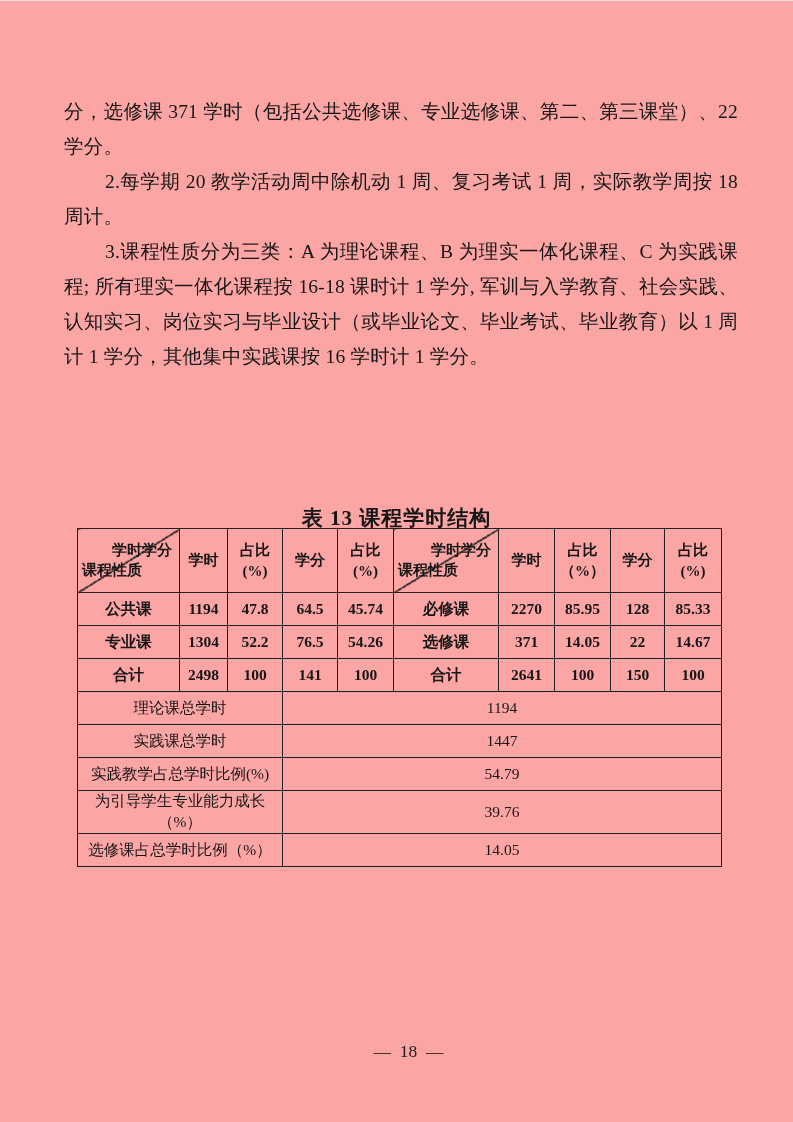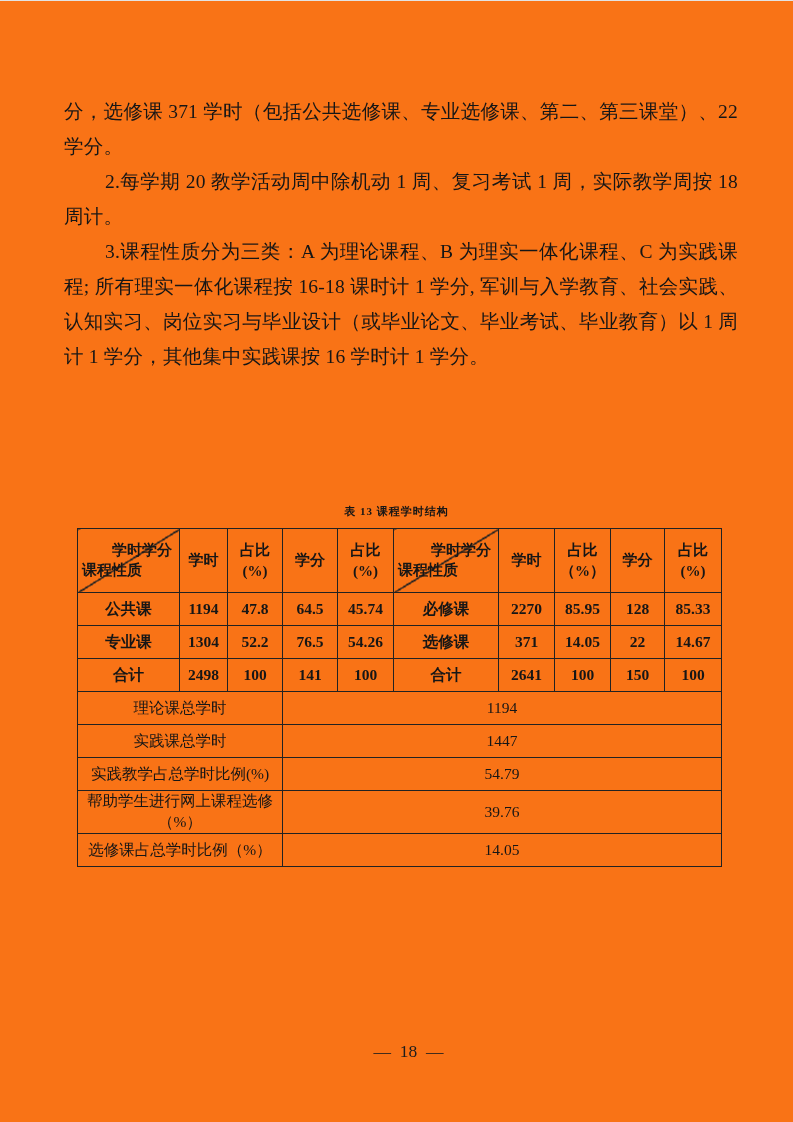--- a/index.html
+++ b/index.html
@@ -4,21 +4,21 @@
 <style>
   html, body {
     margin: 0;
     padding: 0;
     background: #ffffff;
   }
   .page {
     position: relative;
     width: 793px;
     height: 1122px;
-    background: #f97316;
+    background: #fca5a5;
     font-family: "Liberation Serif", "DejaVu Serif", serif;
     color: #161616;
     overflow: hidden;
     border-top: 1px solid #e3e3e3;
   }
   .content {
     position: absolute;
     left: 64px;
     top: 93px;
     width: 674px;
@@ -30,21 +30,21 @@
     text-align: justify;
     letter-spacing: 0.2px;
   }
   .para.indented { text-indent: 2.1em; }
   .table-title {
     position: absolute;
     left: 0;
     top: 503px;
     width: 100%;
     text-align: center;
-    font-size: 11px;
+    font-size: 21px;
     font-weight: bold;
     letter-spacing: 1px;
   }
   table.course-table {
     position: absolute;
     left: 77px;
     top: 527px;
     width: 644px;
     border-collapse: collapse;
     table-layout: fixed;
@@ -199,21 +199,21 @@
       </tr>
       <tr class="summary-row">
         <td colspan="3">实践课总学时</td>
         <td colspan="7">1447</td>
       </tr>
       <tr class="summary-row">
         <td colspan="3">实践教学占总学时比例(%)</td>
         <td colspan="7">54.79</td>
       </tr>
       <tr class="summary-row">
-        <td colspan="3">帮助学生进行网上课程选修（%）</td>
+        <td colspan="3">为引导学生专业能力成长（%）</td>
         <td colspan="7">39.76</td>
       </tr>
       <tr class="summary-row">
         <td colspan="3">选修课占总学时比例（%）</td>
         <td colspan="7">14.05</td>
       </tr>
     </tbody>
   </table>
 
   <div class="page-footer">—  18  —</div>

